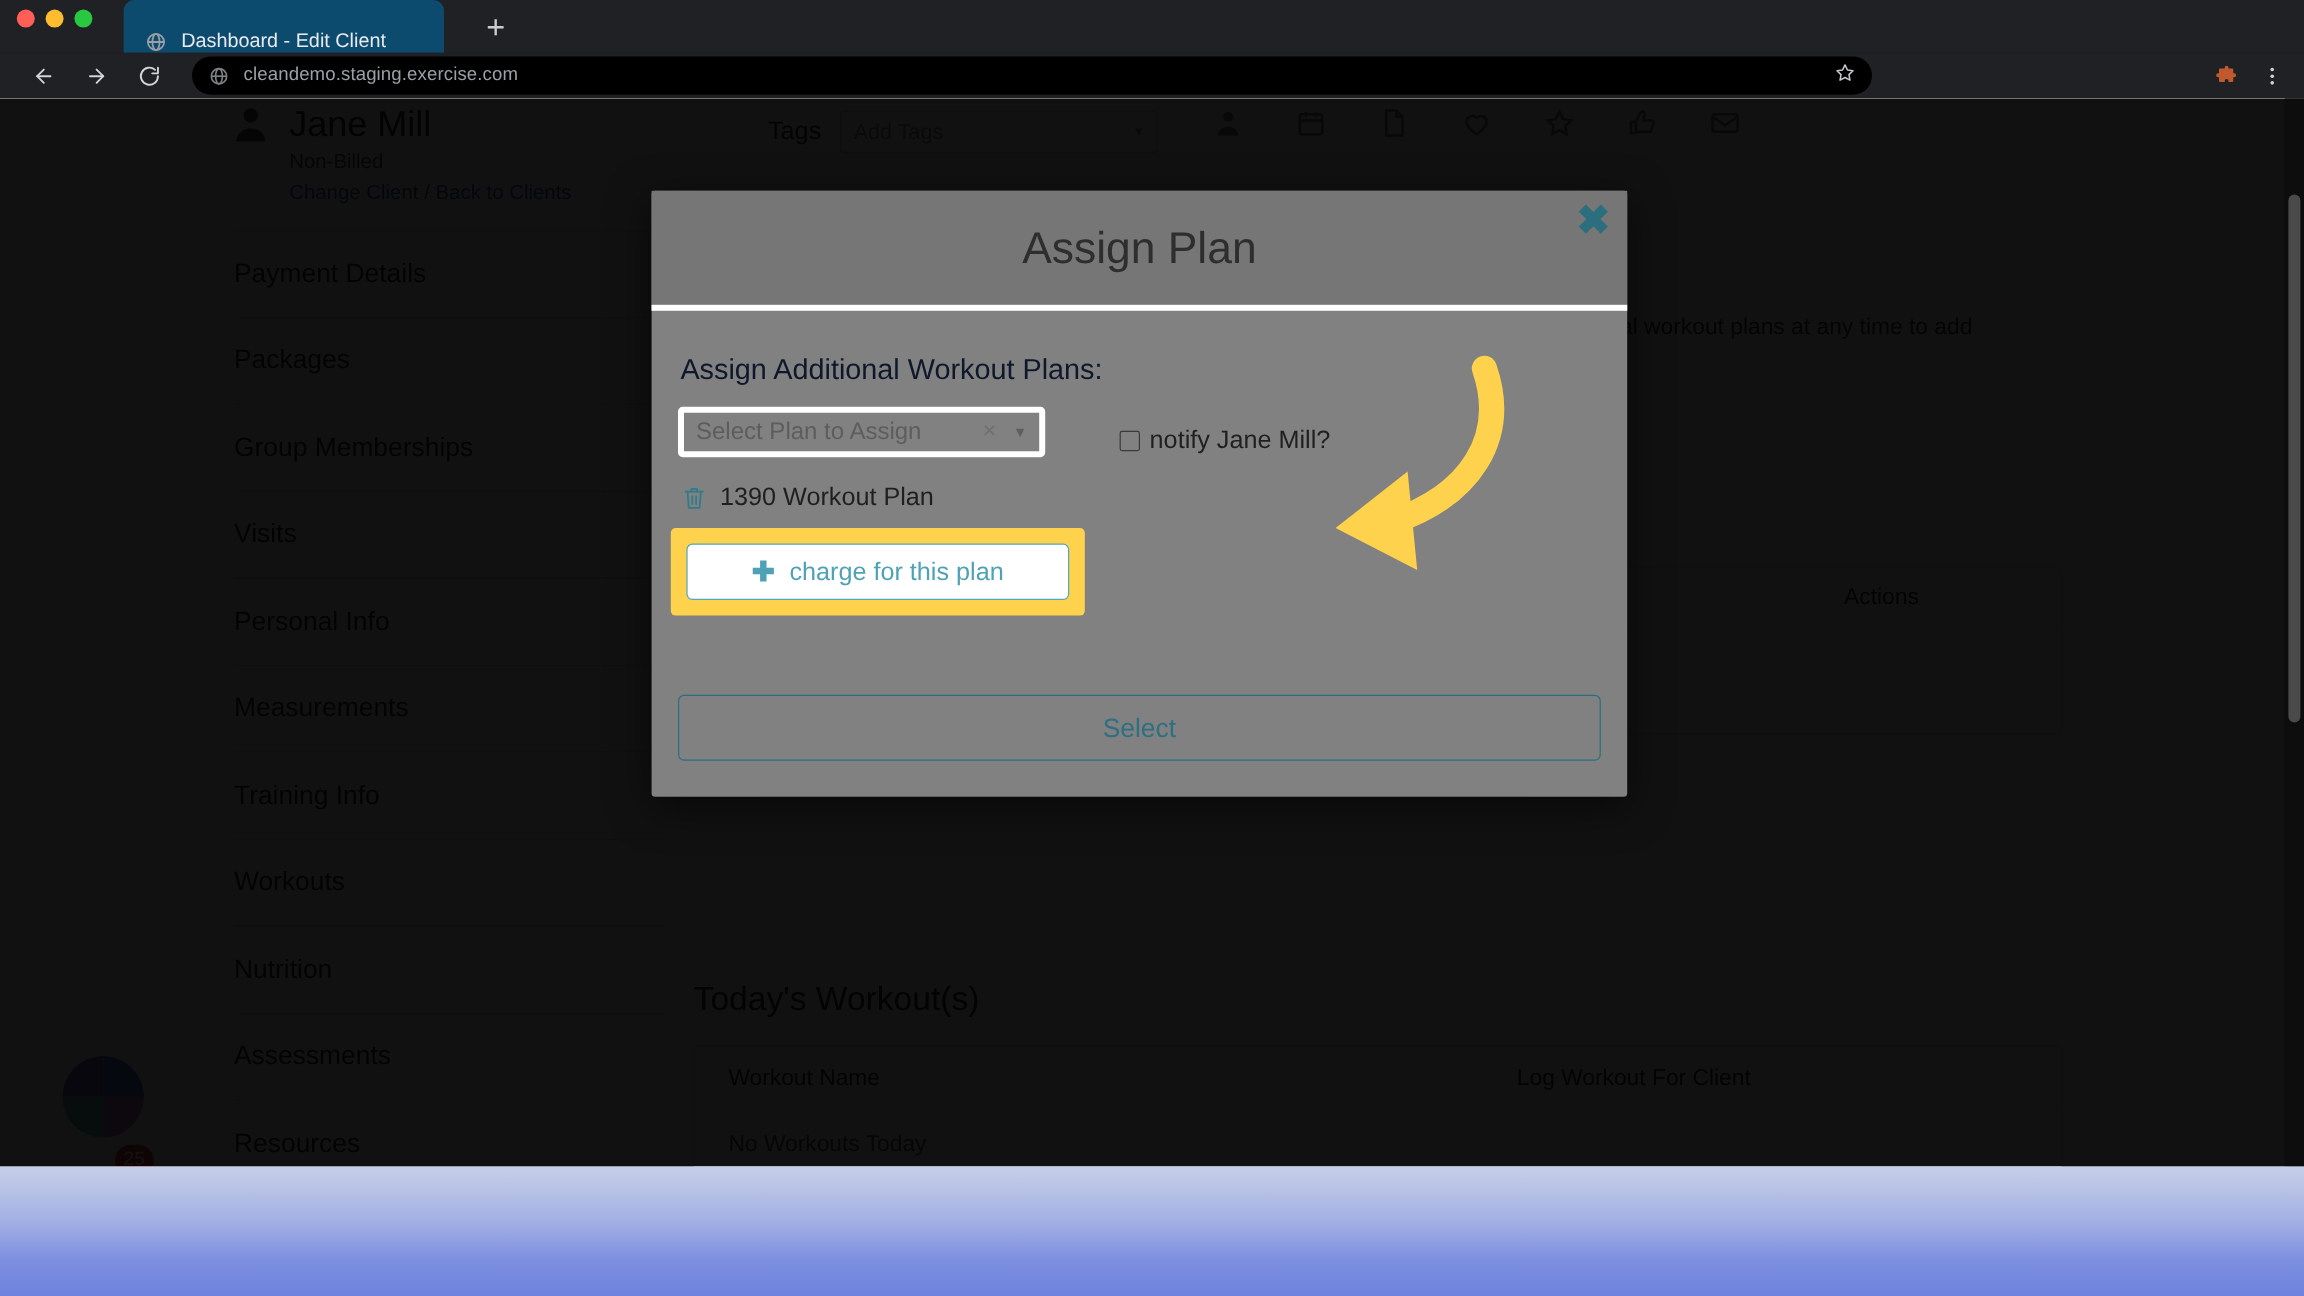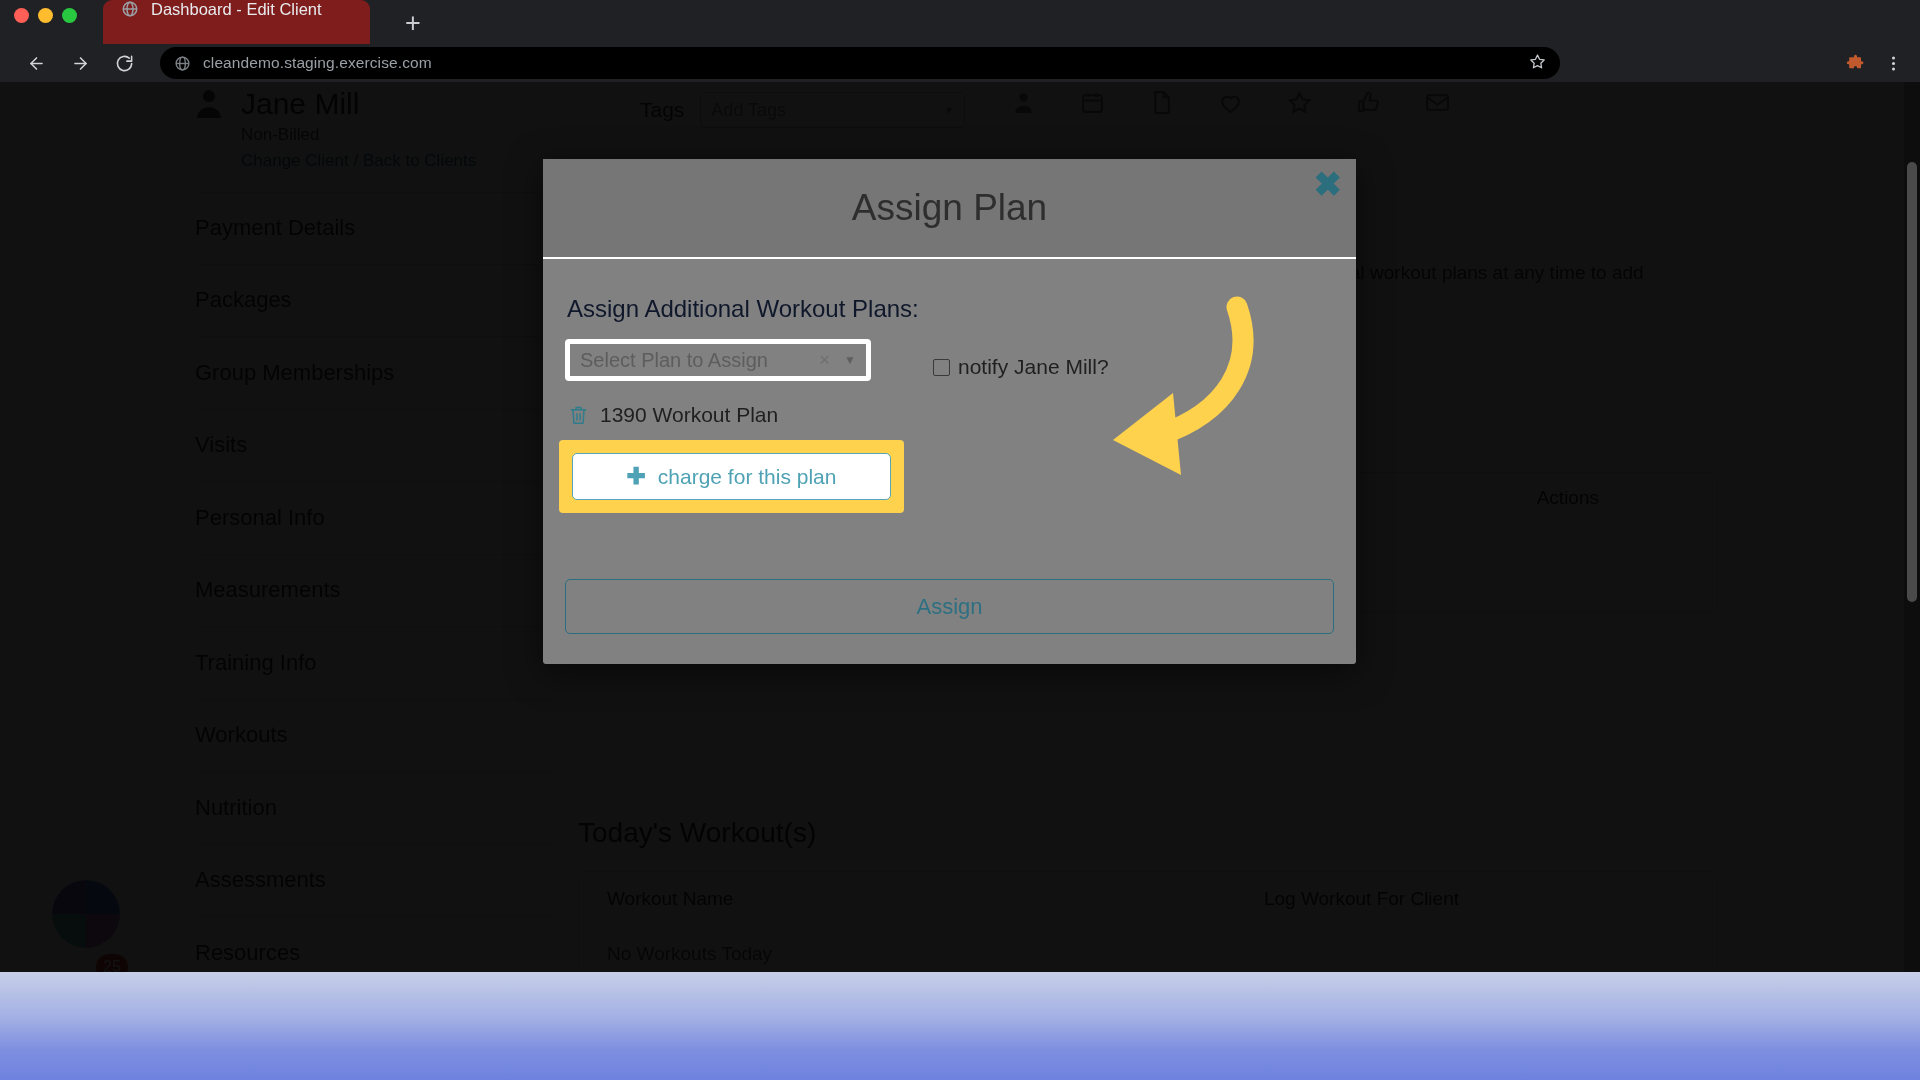--- a/index.html
+++ b/index.html
@@ -14,22 +14,22 @@
   
   .browser-chrome { position: absolute; top: 0; left: 0; width: 1920px; height: 82px; background: #202124; }
   .tabstrip { position: relative; height: 44px; background: #202124; }
   .traffic { position: absolute; left: 14px; top: 8px; display: flex; gap: 9px; }
   .dot { width: 15px; height: 15px; border-radius: 50%; }
   .dot.red { background: #ff5f57; }
   .dot.yellow { background: #febc2e; }
   .dot.green { background: #28c840; }
   .tab {
     position: absolute; left: 103px; top: 0; width: 267px; height: 44px;
-    background: #7f1d1d; border-radius: 9px 9px 0 0;
-    display: flex; align-items: flex-start; padding: 0 12px 0 18px; gap: 12px;
+    background: #0c4a6e; border-radius: 9px 9px 0 0;
+    display: flex; align-items: flex-end; padding: 0 12px 0 18px; gap: 12px;
   }
   .tab-favicon { width: 18px; height: 18px; flex: 0 0 18px; }
   .tab-title { color: #e8eaed; font-size: 16.5px; white-space: nowrap; overflow: hidden; text-overflow: ellipsis; }
   .newtab {
     position: absolute; left: 396px; top: 6px; width: 34px; height: 34px;
     display: flex; align-items: center; justify-content: center;
     color: #c9ccd0; font-size: 27px; line-height: 1; font-weight: 300;
   }
 
   .toolbar { position: relative; height: 38px; background: #202124; display: flex; align-items: center; }
@@ -117,21 +117,21 @@
   .scrollbar { position: absolute; right: 0; top: 82px; width: 16px; height: 890px; background: #0d0d0d; }
   .scrollthumb { position: absolute; right: 3px; top: 80px; width: 10px; height: 440px; background: #4a4a4a; border-radius: 5px; }
 
   
   .modal {
     position: absolute; left: 543px; top: 159px; width: 813px;
     background: #818181; box-shadow: 0 8px 34px rgba(0,0,0,.55);
     border-radius: 3px; overflow: visible;
   }
   .modal-header {
-    height: 100px; background: #767676; border-bottom: 2px solid #ffffff;
+    height: 100px; background: #767676; border-bottom: 5px solid #ffffff;
     display: flex; align-items: center; justify-content: center; position: relative;
   }
   .modal-title { font-size: 37px; color: #2e2e2e; font-weight: 400; }
   .modal-close {
     position: absolute; right: 14px; top: 8px;
     font-size: 34px; color: #2b6e7e; font-weight: 700; line-height: 1;
     font-family: "Liberation Sans", sans-serif;
   }
   .modal-body { padding: 36px 22px 30px 22px; position: relative; }
 
@@ -413,21 +413,21 @@
       </div>
 
       <div class="charge-highlight">
         <div class="charge-btn">
           <span class="charge-plus">✚</span>
           <span>charge for this plan</span>
         </div>
       </div>
 
       <div class="assign-btn">
-        <span>Assign</span>
+        <span>Select</span>
       </div>
     </div>
   </div>
 
   <div class="arrow">
     <svg width="270" height="190" viewBox="0 0 270 190" fill="none">
       <path d="M252 12 C 272 70, 240 118, 175 140" stroke="#FFD24D" stroke-width="21" stroke-linecap="round" fill="none"></path>
       <path d="M188 98 L 128 145 L 196 180 Z" fill="#FFD24D"></path>
     </svg>
   </div>

